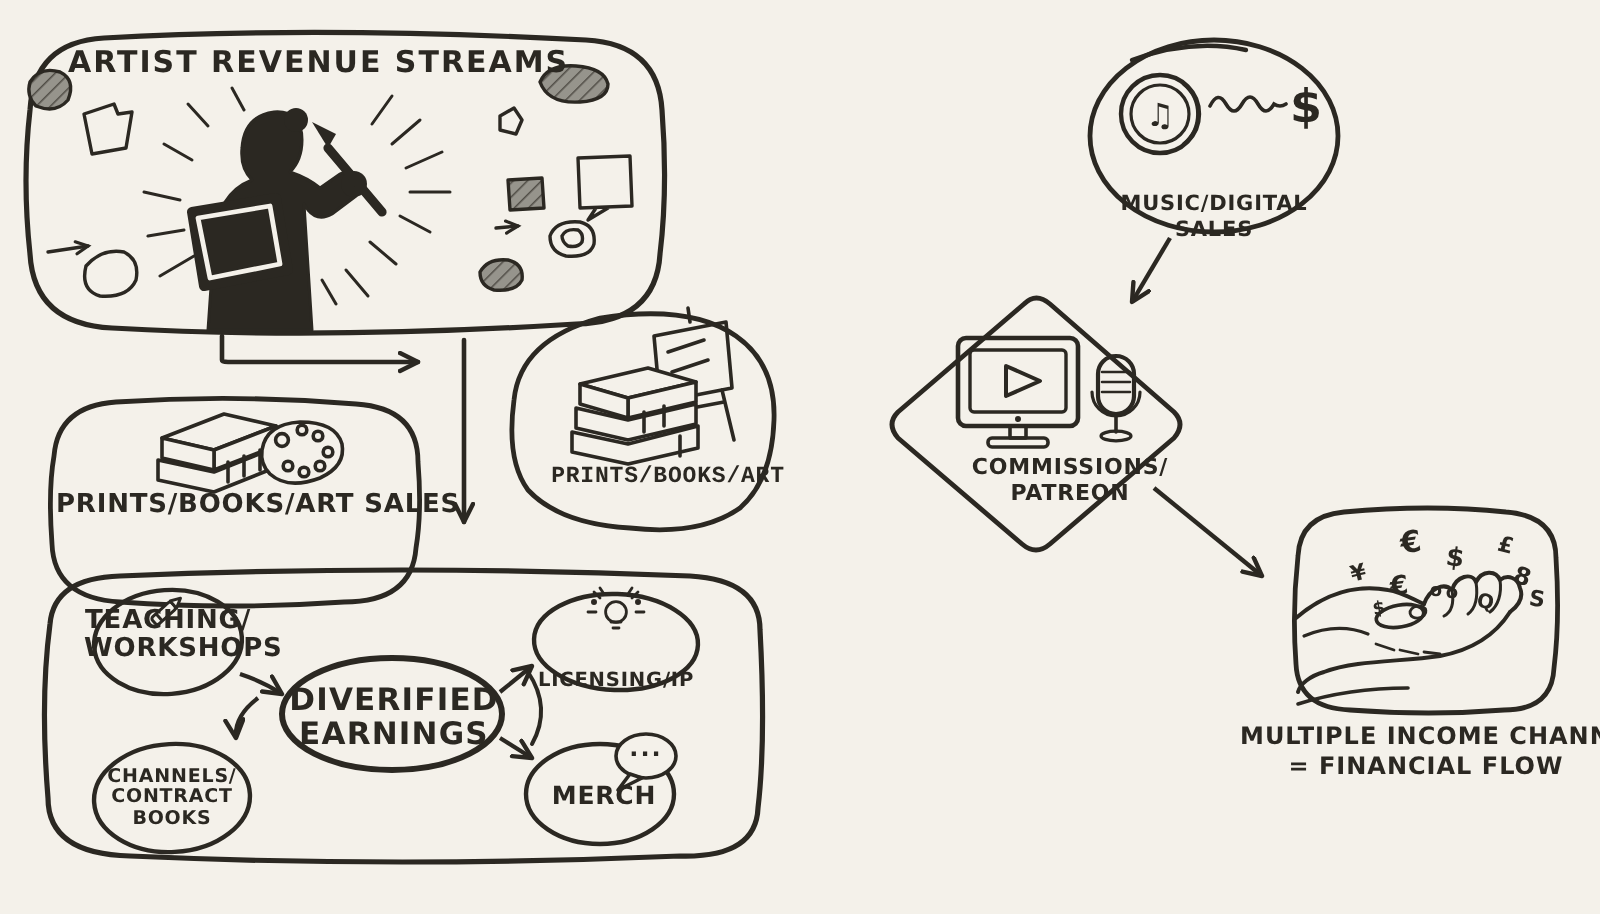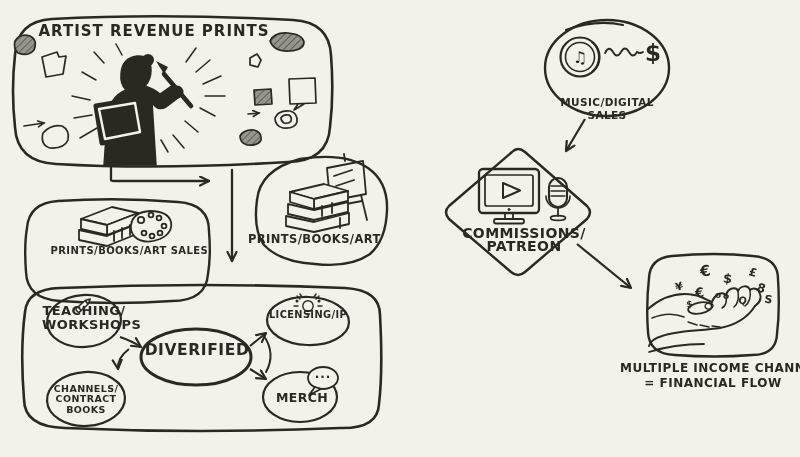--- a/index.html
+++ b/index.html
@@ -217,53 +217,54 @@
     <text x="760" y="292" font-size="12" text-anchor="middle" transform="rotate(18 760 292)">8</text>
     <text x="768" y="303" font-size="11" text-anchor="middle" transform="rotate(8 768 303)">S</text>
     <text x="700" y="297" font-size="13" text-anchor="middle" transform="rotate(-6 700 297)">€</text>
     <text x="718" y="298" font-size="9" text-anchor="middle">o</text>
     <text x="726" y="299" font-size="9" text-anchor="middle">o</text>
     <text x="742" y="304" font-size="10" text-anchor="middle" transform="rotate(12 742 304)">Q</text>
     <text x="690" y="307" font-size="9" text-anchor="middle" transform="rotate(-10 690 307)">$</text>
   </g>
 </svg>
 
-<div class="lbl" style="left:34px;top:23px;width:240px;font-size:15px;letter-spacing:1px;">ARTIST REVENUE PRINTS</div>
-
-<div class="lbl" style="left:28px;top:246px;width:180px;font-size:10px;text-align:right;">PRINTS/BOOKS/ART SALES</div>
-
-<div class="lbl" style="left:248px;top:233px;width:124px;font-size:11.5px;">PRINTS/BOOKS/ART</div>
+<div class="lbl" style="left:34px;top:23px;width:240px;font-size:15px;letter-spacing:1px;">ARTIST REVENUE STREAMS</div>
+
+<div class="lbl" style="left:28px;top:246px;width:180px;font-size:13px;text-align:right;">PRINTS/BOOKS/ART SALES</div>
+
+<div class="lbl" style="left:272px;top:233px;width:124px;font-size:11.5px;font-family:Liberation Mono, monospace;">PRINTS/BOOKS/ART</div>
 
 <div class="lbl" style="left:42px;top:304px;width:84px;font-size:13px;">
   <span class="ln">TEACHING/</span>
   <span class="ln">WORKSHOPS</span>
 </div>
 
 <div class="lbl" style="left:141px;top:342px;width:112px;font-size:15.5px;letter-spacing:.6px;">
   <span class="ln">DIVERIFIED</span>
-</div>
-
-<div class="lbl" style="left:262px;top:310px;width:92px;font-size:9.8px;">LICENSING/IP</div>
+  <span class="ln">EARNINGS</span>
+</div>
+
+<div class="lbl" style="left:262px;top:336px;width:92px;font-size:9.8px;">LICENSING/IP</div>
 
 <div class="lbl" style="left:44px;top:384px;width:84px;font-size:9.5px;">
   <span class="ln">CHANNELS/</span>
   <span class="ln">CONTRACT</span>
   <span class="ln">BOOKS</span>
 </div>
 
 <div class="lbl" style="left:266px;top:391px;width:72px;font-size:12.5px;">MERCH</div>
 
 <div class="lbl" style="left:310px;top:368px;width:26px;font-size:12px;letter-spacing:1px;">...</div>
 
 <div class="lbl" style="left:554px;top:96px;width:106px;font-size:10.5px;line-height:12.5px;">
   <span class="ln">MUSIC/DIGITAL</span>
   <span class="ln">SALES</span>
 </div>
 
-<div class="lbl" style="left:461px;top:227px;width:126px;font-size:14px;line-height:13px;">
+<div class="lbl" style="left:472px;top:227px;width:126px;font-size:11px;line-height:13px;">
   <span class="ln">COMMISSIONS/</span>
   <span class="ln">PATREON</span>
 </div>
 
 <div class="lbl" style="left:620px;top:361px;width:186px;font-size:12px;line-height:15px;letter-spacing:.5px;">
   <span class="ln">MULTIPLE INCOME CHANNELS</span>
   <span class="ln">= FINANCIAL FLOW</span>
 </div>
 
 </div>

